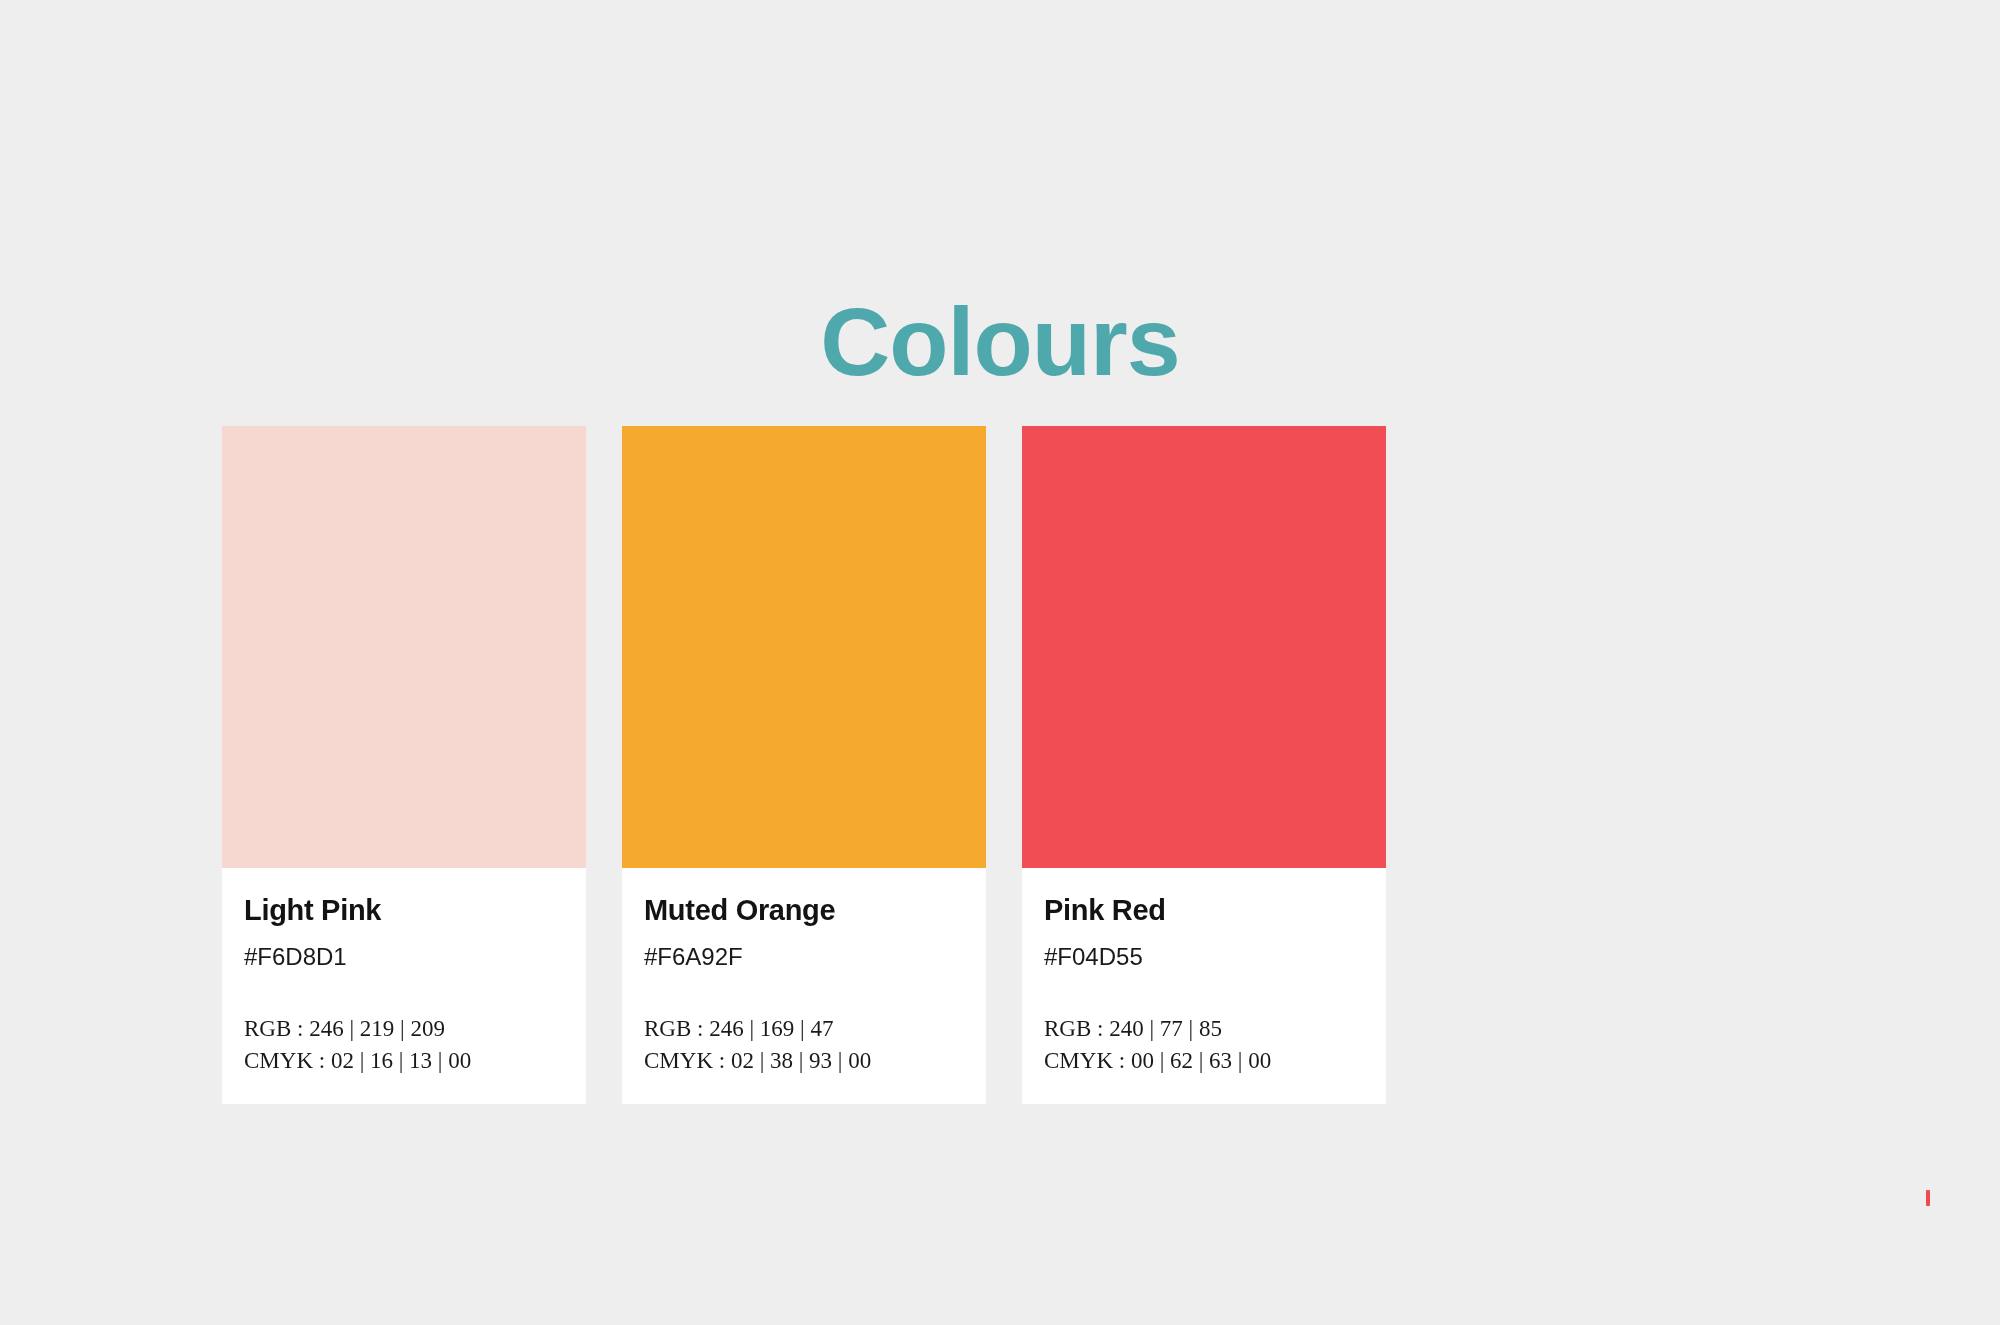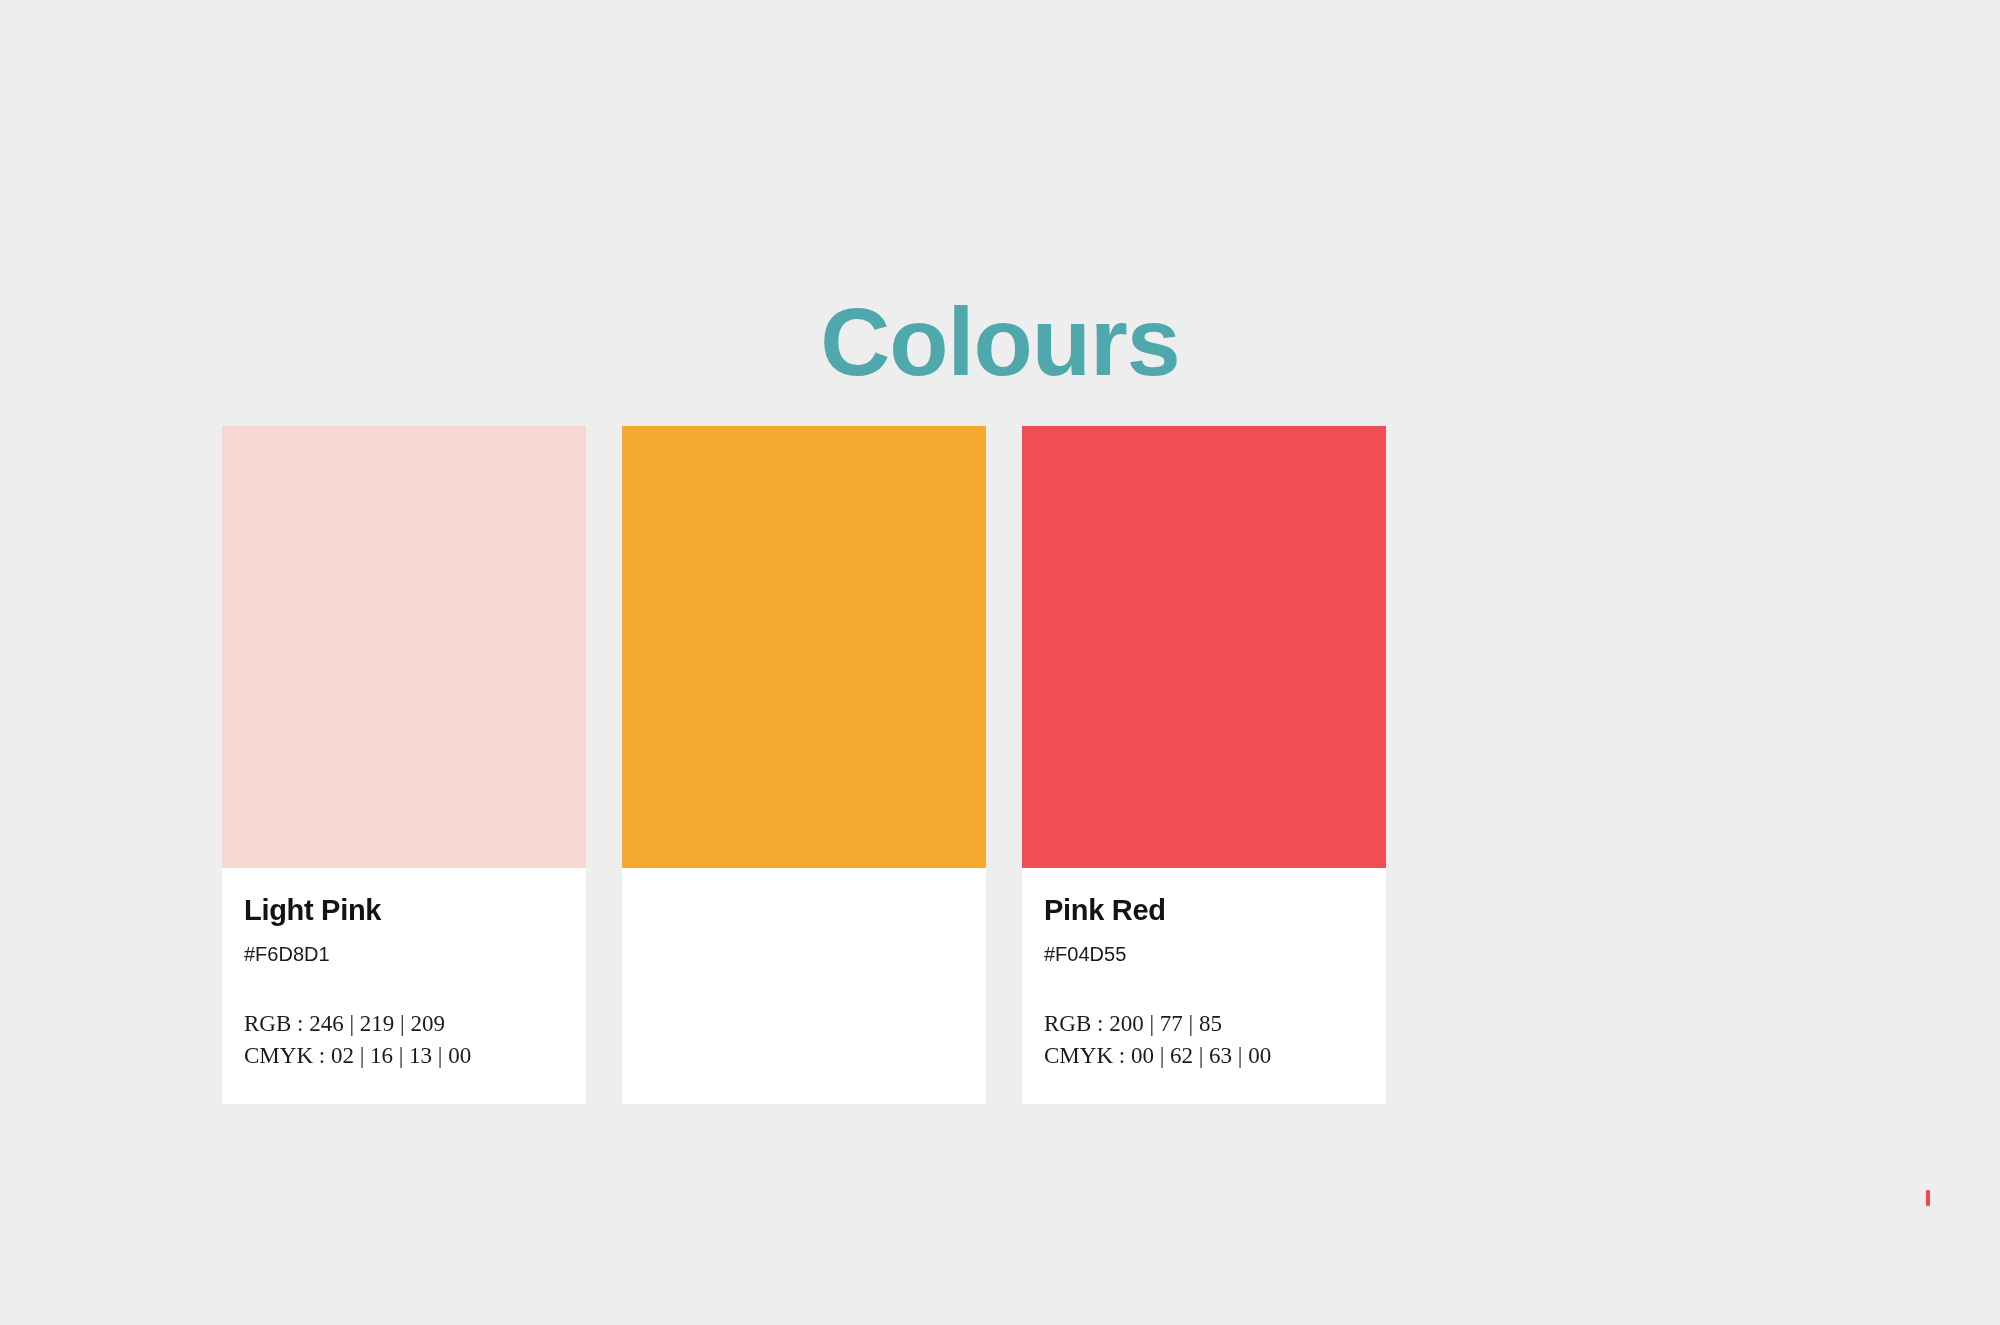--- a/index.html
+++ b/index.html
@@ -75,21 +75,21 @@
     font-size: 29px;
     font-weight: 700;
     color: #131313;
     letter-spacing: -0.3px;
     line-height: 1.15;
     margin: 0 0 16px 0;
     white-space: nowrap;
   }
 
   .swatch-hex {
-    font-size: 20px;
+    font-size: 24px;
     font-weight: 400;
     color: #1a1a1a;
     line-height: 1.15;
     margin: 0 0 42px 0;
     white-space: nowrap;
   }
 
   .swatch-values {
     font-size: 23px;
     font-weight: 400;
@@ -127,29 +127,37 @@
         <div class="swatch-hex">#F6D8D1</div>
         <div class="swatch-values">
           <div>RGB : 246 | 219 | 209</div>
           <div>CMYK : 02 | 16 | 13 | 00</div>
         </div>
       </div>
     </div>
 
     <div class="swatch-card">
       <div class="swatch-chip" style="background-color: rgb(246, 169, 47);"></div>
+      <div class="swatch-info">
+        <div class="swatch-name">Muted Orange</div>
+        <div class="swatch-hex">#F6A92F</div>
+        <div class="swatch-values">
+          <div>RGB : 246 | 169 | 47</div>
+          <div>CMYK : 02 | 38 | 93 | 00</div>
+        </div>
+      </div>
     </div>
 
     <div class="swatch-card">
       <div class="swatch-chip" style="background-color: rgb(240, 77, 85);"></div>
       <div class="swatch-info">
         <div class="swatch-name">Pink Red</div>
         <div class="swatch-hex">#F04D55</div>
         <div class="swatch-values">
-          <div>RGB : 200 | 77 | 85</div>
+          <div>RGB : 240 | 77 | 85</div>
           <div>CMYK : 00 | 62 | 63 | 00</div>
         </div>
       </div>
     </div>
 
 
   </div>
 
   <div class="corner-mark" style="background-color: rgb(238, 74, 82);"></div>
 

